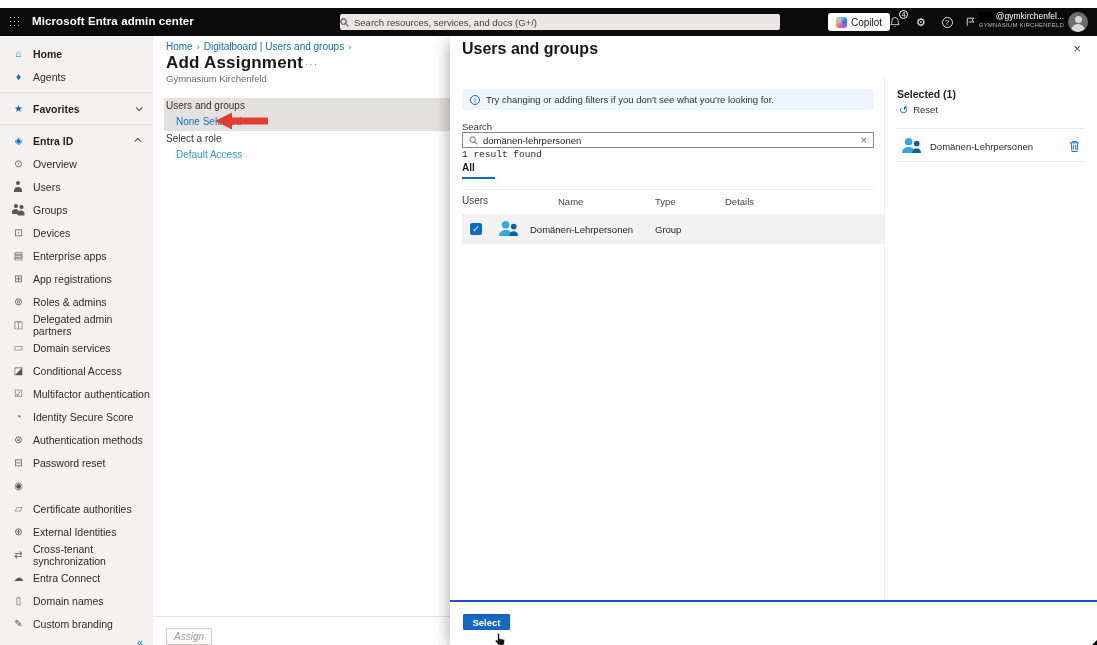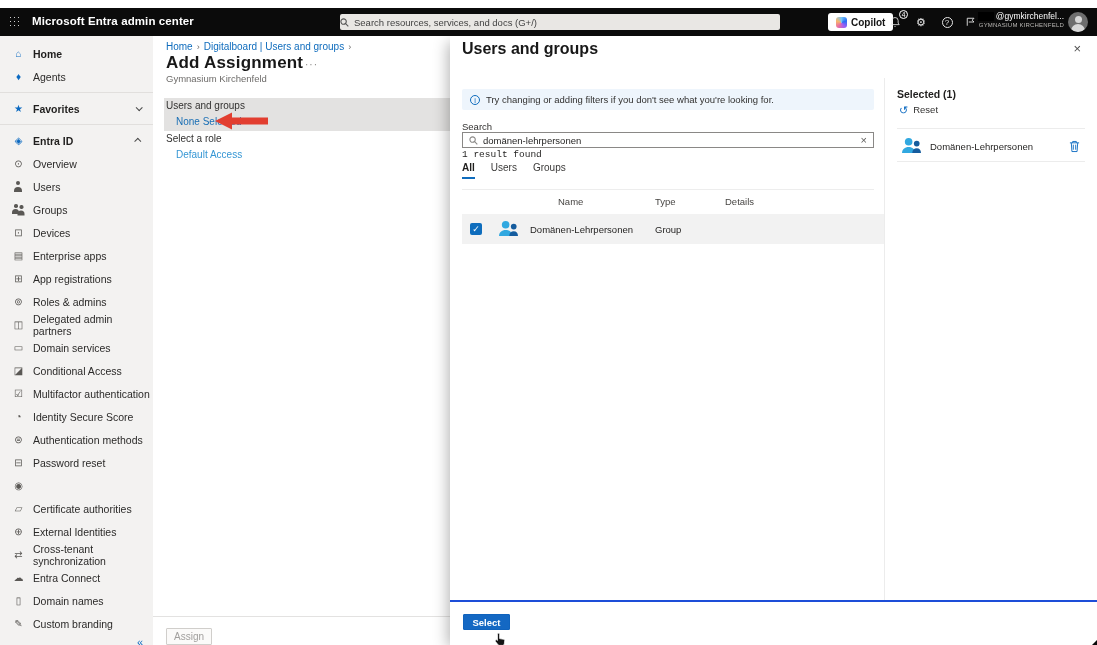--- a/index.html
+++ b/index.html
@@ -17,21 +17,21 @@
       radial-gradient(circle 1px at 5.5px 5.5px,#cfcfcf 99%,transparent),
       radial-gradient(circle 1px at 9.5px 5.5px,#cfcfcf 99%,transparent),
       radial-gradient(circle 1px at 1.5px 9.5px,#cfcfcf 99%,transparent),
       radial-gradient(circle 1px at 5.5px 9.5px,#cfcfcf 99%,transparent),
       radial-gradient(circle 1px at 9.5px 9.5px,#cfcfcf 99%,transparent);
   }
   .tb-title { position:absolute; left:32px; top:7px; font-size:11.5px; font-weight:600; letter-spacing:.1px; }
   .tb-search { position:absolute; left:340px; top:6px; width:440px; height:16px; background:#e9e7e4; border-radius:2px;
     display:flex; align-items:center; gap:5px; padding:0 0; color:#424242; font-size:9.5px; }
   .copilot { position:absolute; left:828px; top:5px; height:18px; background:#fff; border-radius:3px;
-    display:flex; align-items:center; gap:4px; padding:0 8px; color:#141414; font-size:10px; font-weight:700; }
+    display:flex; align-items:center; gap:4px; padding:0 8px; color:#141414; font-size:10px; font-weight:400; }
   .copilot-logo { width:11px; height:11px; border-radius:3px;
     background:conic-gradient(#76c5f7, #2a6df4, #9a5ef6, #e86ca4, #f7b86c, #76c5f7); }
   .tb-ico { position:absolute; top:5px; width:18px; height:18px; display:flex; align-items:center; justify-content:center;
     color:#e8e8e8; font-size:11px; }
   .badge { position:absolute; top:-3px; right:-4px; width:9px; height:9px; background:#161616; border:1px solid #fff;
     border-radius:50%; font-size:6.5px; line-height:7px; text-align:center; color:#fff; }
   .help-circ { width:11px; height:11px; border:1px solid #e8e8e8; border-radius:50%; font-size:8px; line-height:10px; text-align:center; }
   .account { position:absolute; left:978px; top:3px; width:86px; text-align:right; }
   .acct-line1 { display:flex; align-items:center; justify-content:flex-end; gap:2px; font-size:8.5px; color:#fff; }
   .redact { display:inline-block; width:32px; height:9px; background:#000; }
@@ -65,38 +65,38 @@
   .bc-sep { margin:0 4px; color:#6a6a6a; font-size:9px; }
   .page-title { position:absolute; left:13px; top:17px; font-size:17px; font-weight:700; color:#181818; letter-spacing:.2px; }
   .title-menu { position:absolute; left:152px; top:23px; font-size:10px; color:#8a8886; letter-spacing:1px; cursor:pointer; }
   .page-subtitle { position:absolute; left:13px; top:37px; font-size:9.5px; color:#6e6c6a; }
   .field-band { position:absolute; left:11px; top:62px; width:286px; height:33px; background:#e3e2e1; }
   .f-label { position:absolute; left:13px; font-size:10px; color:#323130; }
   .f-link { position:absolute; left:23px; font-size:10px; color:#1a6fb5; cursor:pointer; }
   .red-arrow { position:absolute; left:60px; top:74px; }
   .main-footer { position:absolute; left:0; bottom:0; width:297px; height:37px; border-top:1px solid #e3e2e1; background:#fff; }
   .assign-btn { position:absolute; left:13px; top:11px; width:46px; height:17px; background:#fbfaf9; border:1px solid #d0cecb;
-      font-size:10px; color:#a19f9d; font-family:inherit; border-radius:1px; }
+      font-size:10px; color:#a19f9d; font-family:inherit; border-radius:1px;font-style:italic; }
 
   
   .flyout { position:absolute; left:450px; top:28px; width:647px; height:617px; background:#fff;
       box-shadow:-8px 0 14px -6px rgba(0,0,0,.30); }
   .fly-title { position:absolute; left:12px; top:4px; font-size:16px; font-weight:700; color:#181818; }
   .fly-close { position:absolute; right:16px; top:5px; font-size:13px; color:#4f4f4f; cursor:pointer; }
   .info-banner { position:absolute; left:12px; top:53px; width:412px; height:21px; background:#eef5fc; border-radius:2px;
       display:flex; align-items:center; gap:6px; padding:0 8px; font-size:9.5px; color:#323130; }
   .info-i { width:10px; height:10px; border:1px solid #0f6cbd; border-radius:50%; color:#0f6cbd; font-size:7.5px; line-height:9px;
       text-align:center; font-style:normal; flex:none; }
   .search-label { position:absolute; left:12px; top:85px; font-size:9.5px; color:#323130; }
   .search-box { position:absolute; left:12px; top:96px; width:412px; height:16px; border:1px solid #8a8886; background:#fff;
       display:flex; align-items:center; gap:5px; padding:0 6px; }
   .search-box input { border:none; outline:none; flex:1; font-size:9.5px; color:#201f1e; font-family:inherit; background:transparent; }
   .clear-x { color:#5f5e5c; font-size:11px; cursor:pointer; line-height:10px; }
   .result-count { position:absolute; left:12px; top:113px; font-size:9.5px; color:#201f1e;font-family:Liberation Mono, monospace; }
-  .tabs { position:absolute; left:12px; top:126px; display:flex; gap:16px; font-size:10px; color:#3b3a39; }
+  .tabs { position:absolute; left:12px; top:126px; display:flex; gap:16px; font-size:10px; color:#3b3a39;flex-direction:column; }
   .tab { cursor:pointer; padding-bottom:4px; }
   .tab.active { font-weight:700; color:#201f1e; border-bottom:2px solid #0f6cbd; }
   .tbl-topline { position:absolute; left:12px; top:153px; width:412px; height:1px; background:#ededed; }
   .tbl-head { position:absolute; left:0; top:160px; width:434px; font-size:9.5px; color:#484644; }
   .th-name { position:absolute; left:80px;padding-left:28px; }  .th-type { position:absolute; left:205px; }  .th-details { position:absolute; left:275px; }
   .tbl-row { position:absolute; left:12px; top:178px; width:422px; height:30px; background:#f2f2f2; cursor:pointer; }
   .row-check { position:absolute; left:8px; top:9px; width:12px; height:12px; background:#0e6dbd; border-radius:2px;
       color:#fff; font-size:9px; line-height:12px; text-align:center; cursor:pointer; }
   .row-gicon { position:absolute; left:35px; top:5px; }
   .row-name { position:absolute; left:68px; top:10px; font-size:9.5px; color:#201f1e; }

